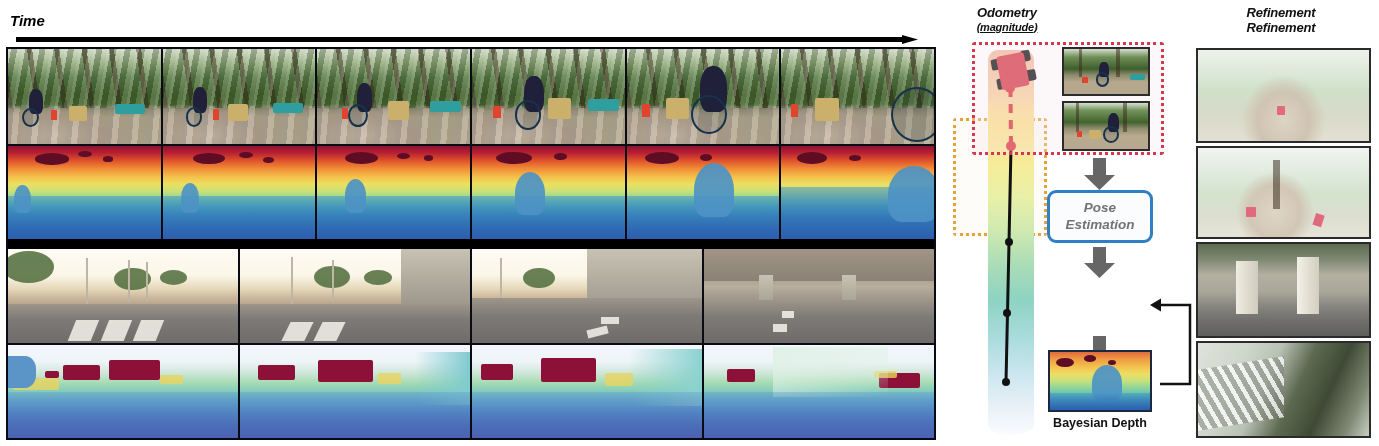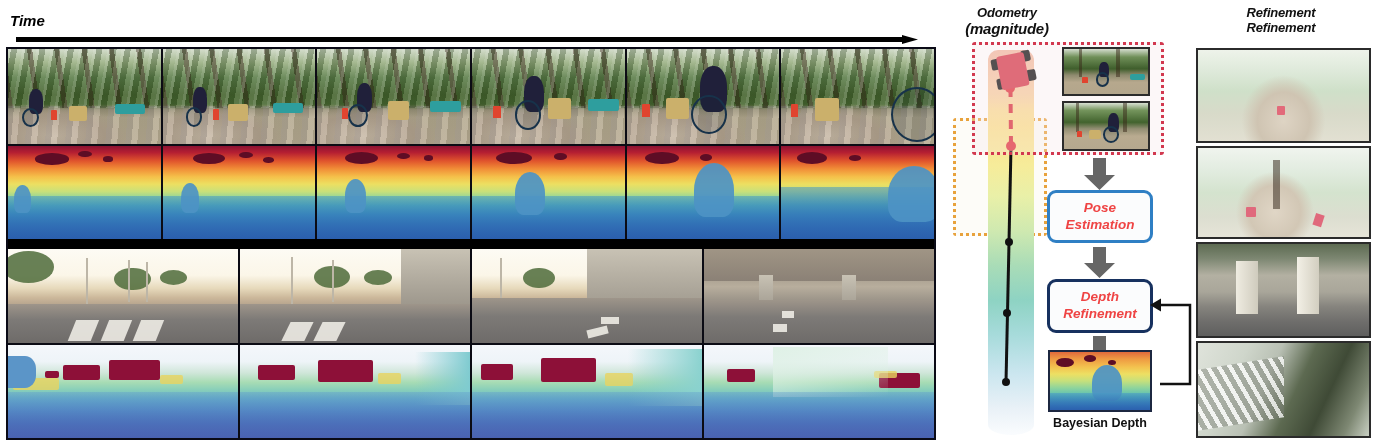--- a/index.html
+++ b/index.html
@@ -21,23 +21,24 @@
   .hdr {
     position: absolute;
     font-weight: bold;
     font-style: italic;
     color: #111;
     text-align: center;
     line-height: 1.12;
     letter-spacing: -0.2px;
   }
   .hdr .sub {
-    font-size: 15px;
+    font-size: 11px;
     display: block;
     font-weight: bold;
+    text-decoration: underline;
   }
 
   
   #time-label {
     position: absolute;
     left: 10px; top: 12px; width: 930px;
     text-align: left;
     font-size: 15px; font-weight: bold; font-style: italic;
     color: #000;
   }
@@ -276,21 +277,21 @@
     background: #fbfcfd;
     border-radius: 9px;
     display: flex;
     align-items: center;
     justify-content: center;
     text-align: center;
     font-style: italic;
     font-weight: bold;
     font-size: 13.5px;
     line-height: 1.25;
-    color: #ef4444;
+    color: #737373;
   }
   #box-pose  { border: 3px solid #2f7fc4; }
   #box-depth { border: 3px solid #17315f; }
 
   .arrow-down { position: absolute; }
 
   #bayes-img {
     position: absolute;
     border: 2px solid #1c2740;
   }
@@ -661,26 +662,20 @@
     <span>
       <span>Pose</span><br>
       <span>Estimation</span>
     </span>
   </div>
 
   <svg class="arrow-down" style="left:1083px;top:247px;width:33px;height:31px;" viewBox="0 0 33 31">
     <polygon points="10,0 23,0 23,16 32,16 16.5,31 1,16 10,16" fill="#666"></polygon>
   </svg>
 
-  <div class="pbox" id="box-depth" style="left:1047px;top:279px;width:106px;height:54px;">
-    <span>
-      <span>Depth</span><br>
-      <span>Refinement</span>
-    </span>
-  </div>
 
   <svg class="arrow-down" style="left:1083px;top:336px;width:33px;height:28px;" viewBox="0 0 33 28">
     <polygon points="10,0 23,0 23,14 32,14 16.5,28 1,14 10,14" fill="#666"></polygon>
   </svg>
 
   <div id="bayes-img" style="left:1048px;top:350px;width:104px;height:62px;">
     <div class="depth-forest" style="background:linear-gradient(to bottom,#e06a3c 0%,#ee9a42 12%,#f3c24f 26%,#eddf63 38%,#c6e07c 50%,#8ed49c 62%,#58bdb6 76%,#3c9dc6 90%,#2f7fc0 100%);">
       <div class="blob" style="left:6%;top:10%;width:18%;height:16%;"></div>
       <div class="blob" style="left:34%;top:6%;width:12%;height:11%;"></div>
       <div class="blob" style="left:58%;top:14%;width:8%;height:9%;"></div>

